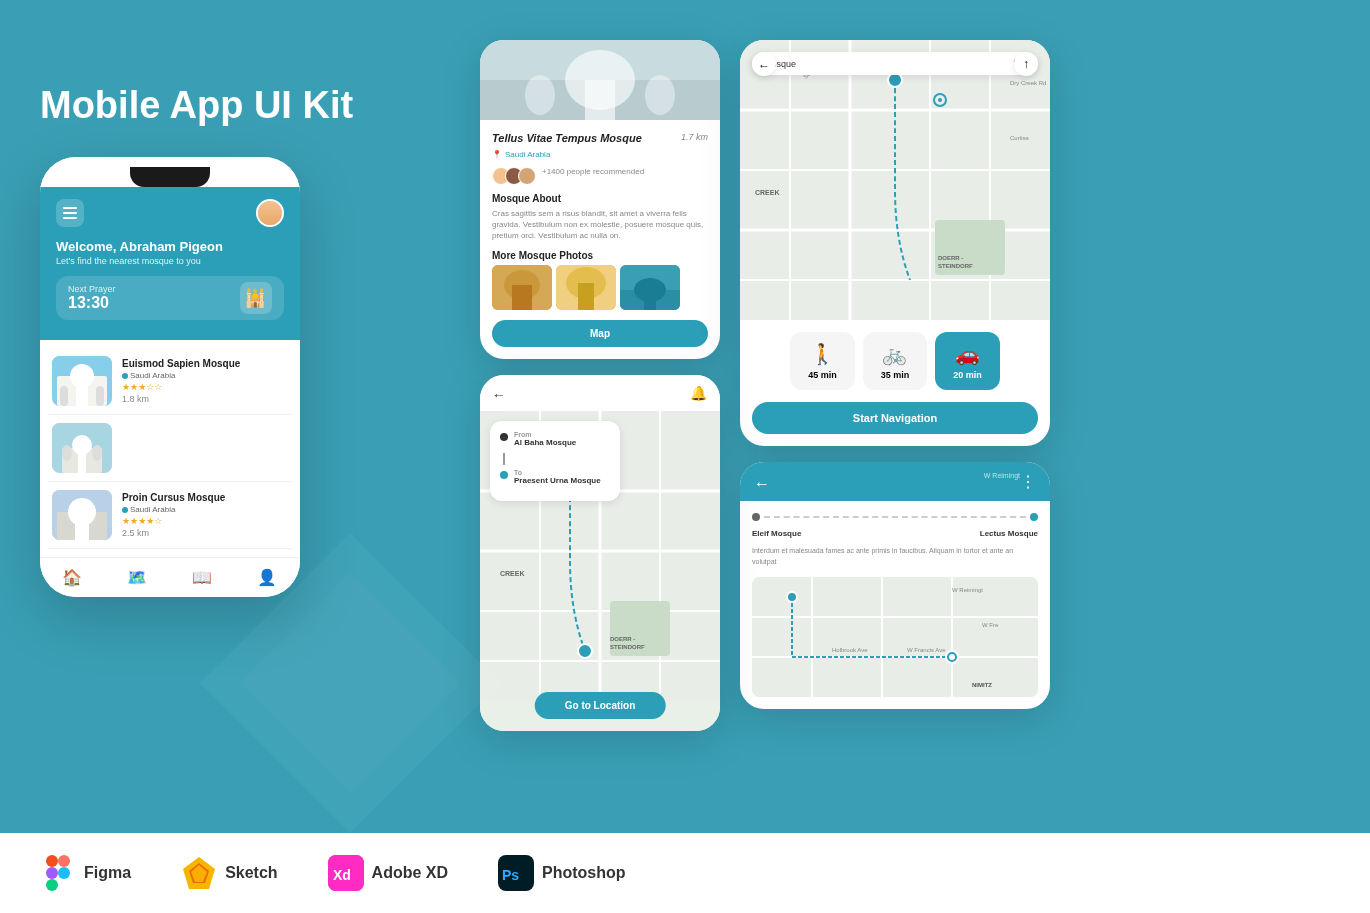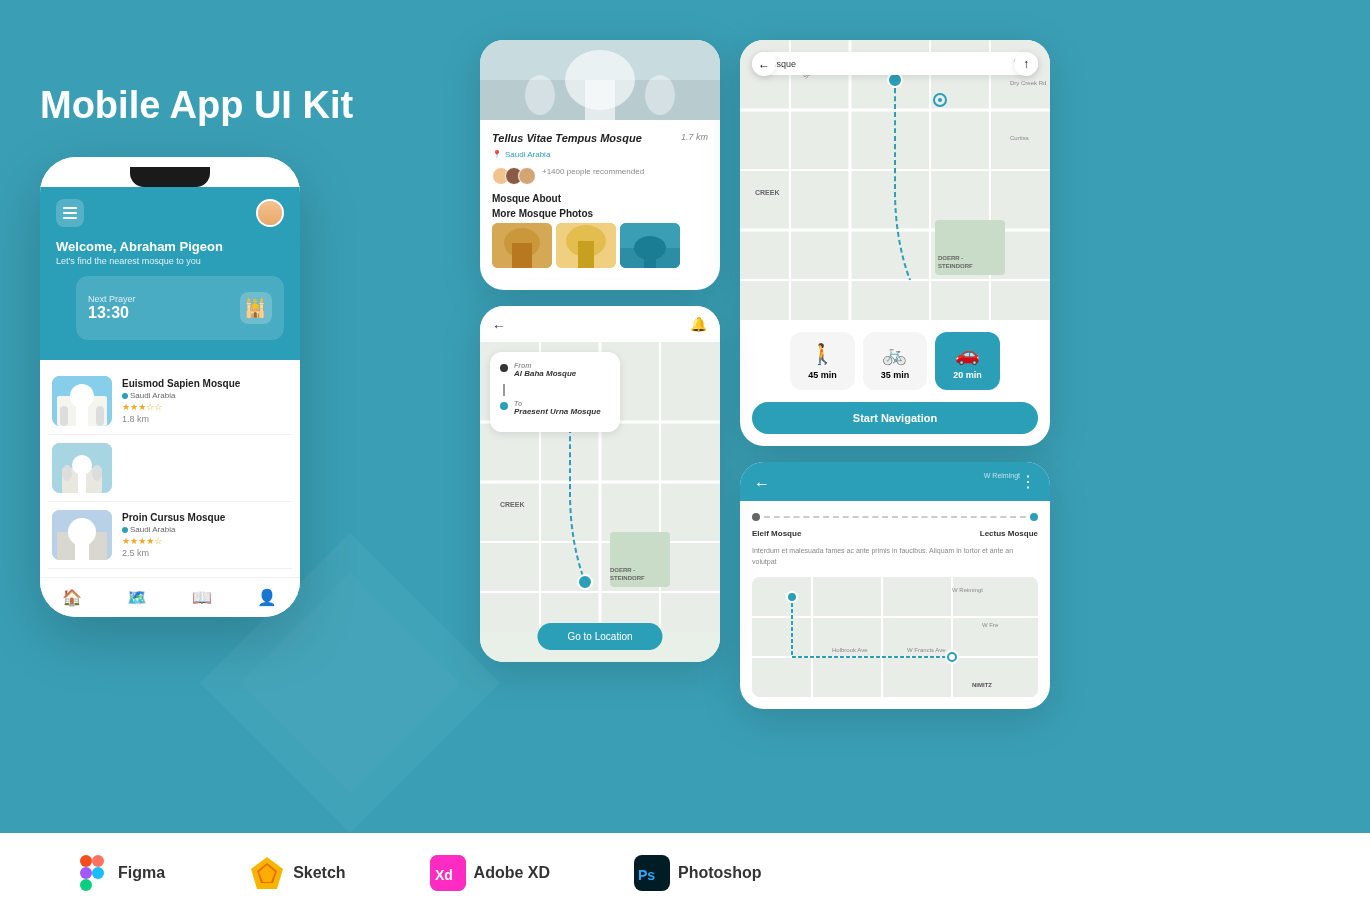--- a/index.html
+++ b/index.html
@@ -122,26 +122,25 @@
     .avatar-face {
       width: 100%;
       height: 100%;
       background: linear-gradient(180deg, #f4c28f 0%, #e8a86a 100%);
       position: relative;
     }
 
     .prayer-card {
       background: rgba(255,255,255,0.15);
       border-radius: 12px;
-      padding: 16px 12px;
+      padding: 6px 12px;
       margin-top: 10px;
       display: flex;
       justify-content: space-between;
       align-items: center;
-      margin-left: 20px;
     }
 
     .prayer-icon {
       width: 32px;
       height: 32px;
       background: rgba(255,255,255,0.2);
       border-radius: 8px;
       display: flex;
       align-items: center;
       justify-content: center;
@@ -403,21 +402,20 @@
       padding: 10px;
       width: 130px;
       box-shadow: 0 2px 8px rgba(0,0,0,0.1);
     }
 
     .from-to-row {
       display: flex;
       align-items: flex-start;
       gap: 6px;
       margin-bottom: 6px;
-      font-style: italic;
     }
 
     .from-to-icon {
       width: 8px;
       height: 8px;
       border-radius: 50%;
       margin-top: 2px;
       flex-shrink: 0;
     }
 
@@ -448,21 +446,21 @@
       position: absolute;
       bottom: 12px;
       left: 50%;
       transform: translateX(-50%);
       background: #2b9eb8;
       color: white;
       border: none;
       border-radius: 20px;
       padding: 8px 30px;
       font-size: 10px;
-      font-weight: 400;
+      font-weight: 700;
       cursor: pointer;
       white-space: nowrap;
     }
 
     
     .right-section {
       display: flex;
       flex-direction: column;
       gap: 16px;
       flex: 1;
@@ -653,21 +651,20 @@
     }
 
     .tool-icon {
       width: 36px;
       height: 36px;
       border-radius: 8px;
       display: flex;
       align-items: center;
       justify-content: center;
       font-size: 22px;
-      margin-left: 34px;
     }
 
     .tool-name {
       font-size: 16px;
       font-weight: 600;
       color: #333;
     }
 
     
     .mosque-img-1 {
@@ -825,20 +822,21 @@
         </div>
         <div class="recommend-row">
           <div class="mini-avatars">
             <div class="mini-avatar"></div>
             <div class="mini-avatar"></div>
             <div class="mini-avatar"></div>
           </div>
           <div class="recommend-text">+1400 people recommended</div>
         </div>
         <div class="section-title">Mosque About</div>
+        <div class="about-text">Cras sagittis sem a risus blandit, sit amet a viverra felis gravida. Vestibulum non ex molestie, posuere mosque quis, pretium orci. Vestibulum ac nulla on.</div>
         <div class="section-title">More Mosque Photos</div>
         <div class="photos-row">
           <div class="photo-thumb photo-thumb-1">
             <svg width="60" height="45">
               <rect width="60" height="45" fill="#d4a855"></rect>
               <ellipse cx="30" cy="20" rx="18" ry="15" fill="#c89030" opacity="0.7"></ellipse>
               <rect x="20" y="20" width="20" height="25" fill="#b87820"></rect>
             </svg>
           </div>
           <div class="photo-thumb photo-thumb-2">
@@ -850,20 +848,21 @@
           </div>
           <div class="photo-thumb photo-thumb-3">
             <svg width="60" height="45">
               <rect width="60" height="45" fill="#3a9fb5"></rect>
               <rect x="0" y="25" width="60" height="20" fill="#2b8ea4"></rect>
               <ellipse cx="30" cy="25" rx="16" ry="12" fill="#1a7d94"></ellipse>
               <rect x="24" y="25" width="12" height="20" fill="#1a7d94"></rect>
             </svg>
           </div>
         </div>
+        <button class="map-btn">Map</button>
       </div>
     </div>
 
     <div class="map-card">
       <div class="map-card-header">
         <span class="back-arrow">←</span>
         <span class="bell-icon">🔔</span>
       </div>
       <div class="map-bg">
         

